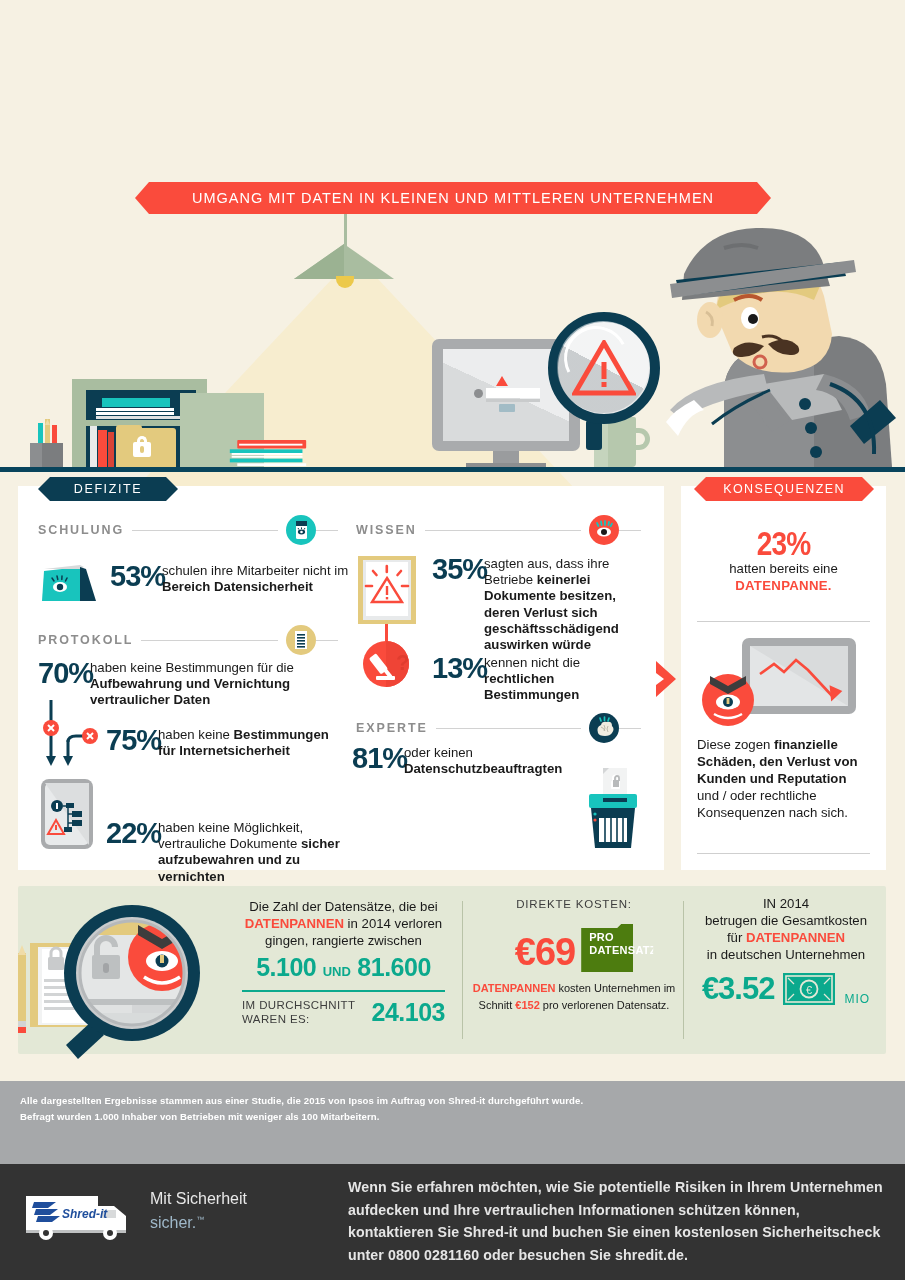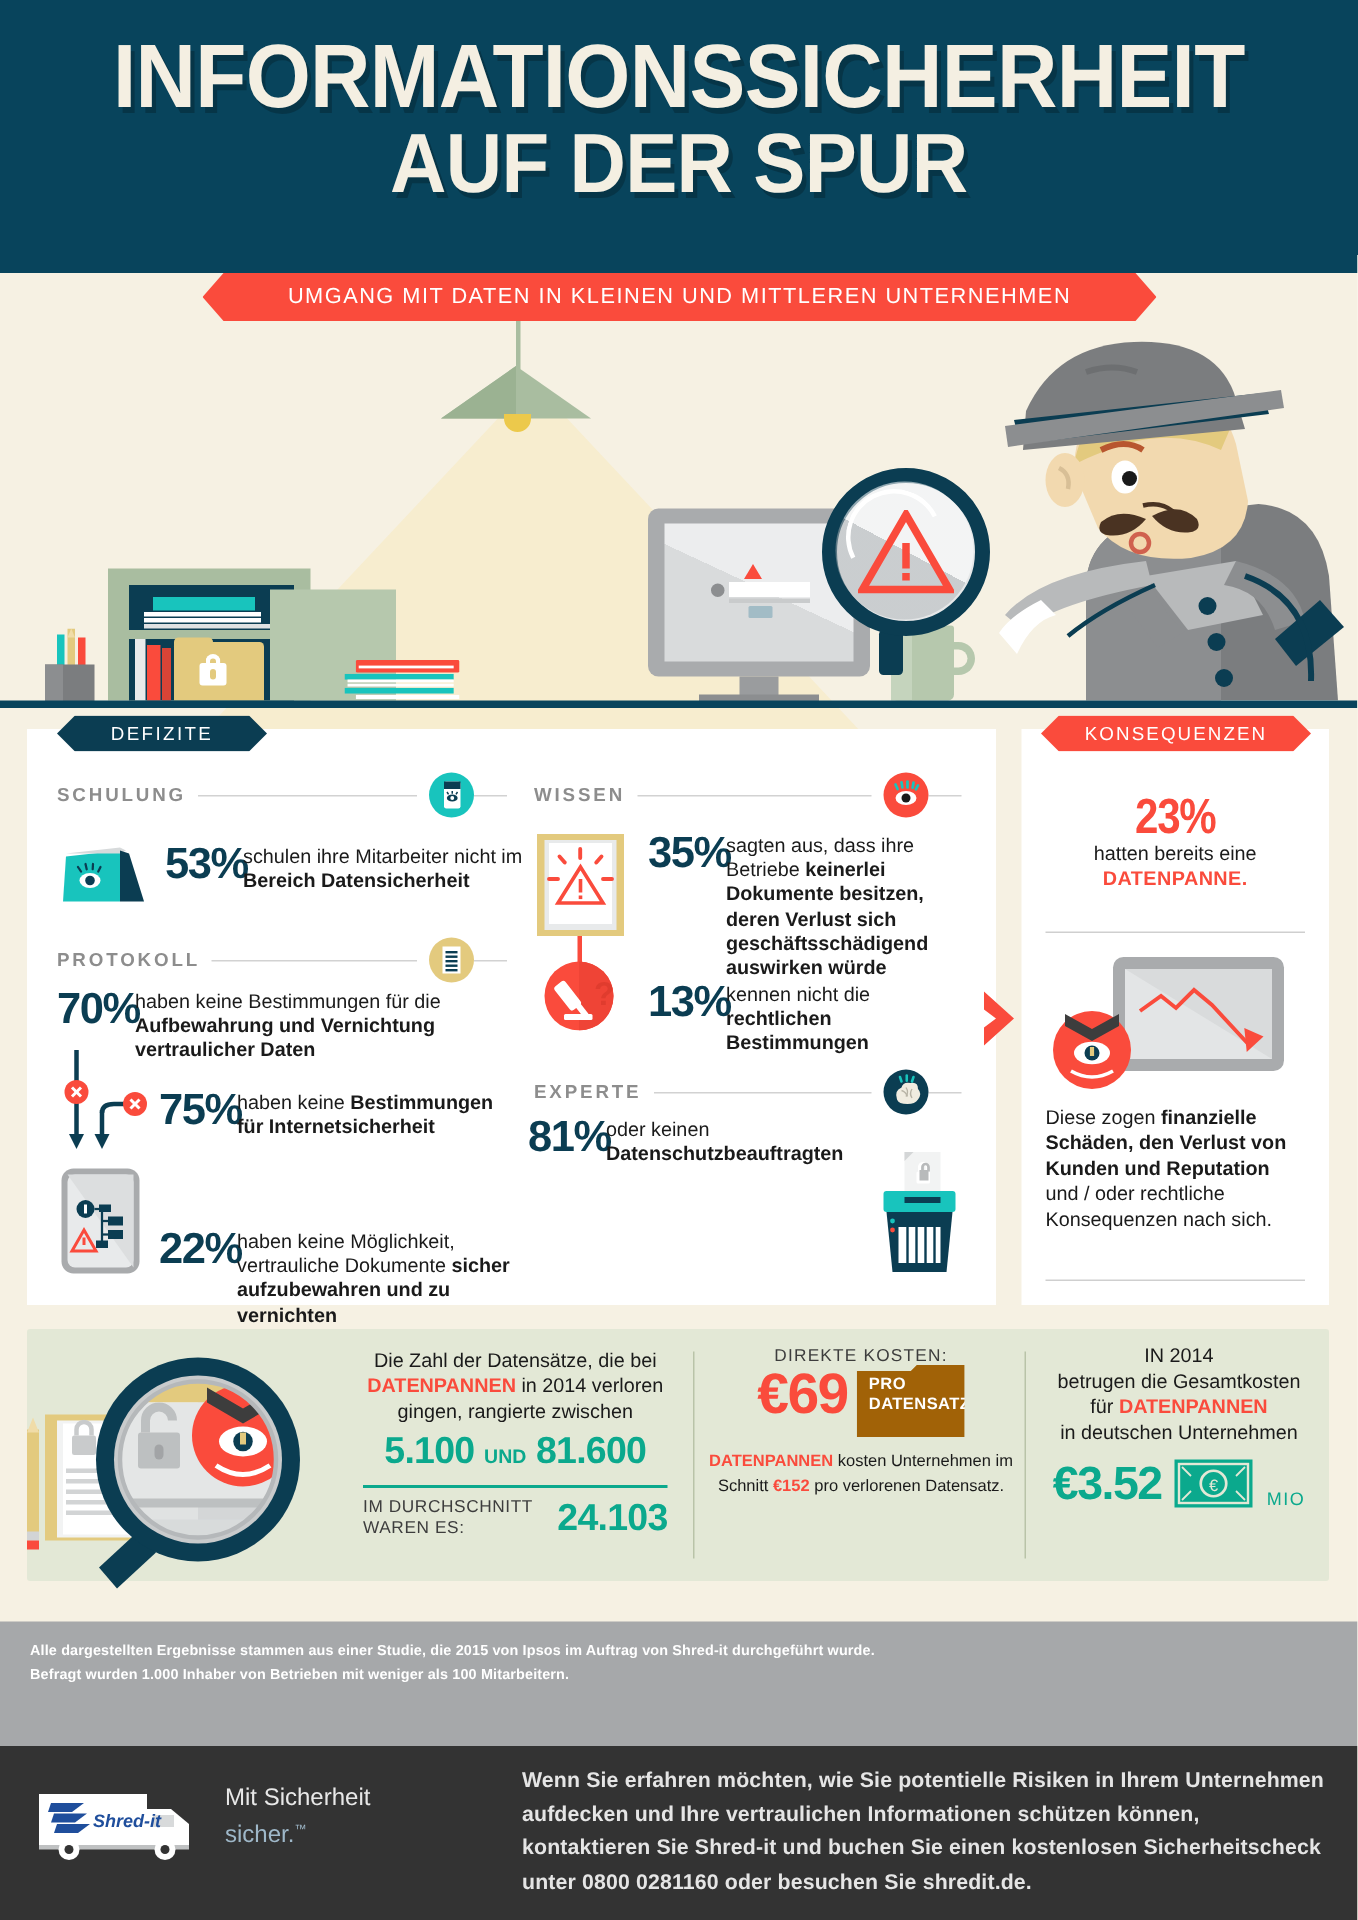--- a/index.html
+++ b/index.html
@@ -156,26 +156,26 @@
     font-family:"Liberation Sans Narrow","Liberation Sans",sans-serif;letter-spacing:-.5px;}
   .b1 .num small{font-size:13px;letter-spacing:0;margin-top:28px;}
   .b1 .line{height:2px;background:#0ba98d;margin:8px 6px 6px 6px;}
   .b1 .row{display:flex;justify-content:space-between;align-items:flex-start;padding:0 6px;}
   .b1 .row .lab{color:#3d3d3d;font-size:11.5px;line-height:14px;letter-spacing:.4px;}
   .b1 .row .big{color:#0ba98d;font-weight:bold;font-size:25px;
     font-family:"Liberation Sans Narrow","Liberation Sans",sans-serif;letter-spacing:-.5px;}
 
   .b2{position:absolute;left:470px;top:898px;width:208px;text-align:center;}
   .b2 .k{color:#3d3d3d;font-size:11.5px;letter-spacing:.8px;}
-  .b2 .euroRow{display:flex;align-items:flex-start;justify-content:center;gap:6px;margin-top:0;}
+  .b2 .euroRow{display:flex;align-items:flex-end;justify-content:center;gap:6px;margin-top:14px;}
   .b2 .euro{color:#fa4b3c;font-weight:bold;font-size:38px;line-height:40px;
     font-family:"Liberation Sans Narrow","Liberation Sans",sans-serif;letter-spacing:-1px;}
-  .b2 .tag{background:#a16207;color:#fff;font-size:11px;font-weight:bold;line-height:13px;
+  .b2 .tag{background:#4d7c0f;color:#fff;font-size:11px;font-weight:bold;line-height:13px;
     padding:7px 8px;text-align:left;letter-spacing:.3px;
-    clip-path:polygon(0 4px,36px 4px,40px 0,72px 0,72px 48px,0 48px);width:72px;height:48px;}
+    clip-path:polygon(0 4px,36px 4px,40px 0,72px 0,72px 48px,0 48px);width:52px;height:48px;}
   .b2 .note{color:#1a1a1a;font-size:11px;line-height:17px;margin-top:8px;}
   .b2 .note .red{color:#fa4b3c;font-weight:bold;}
 
   .b3{position:absolute;left:690px;top:895px;width:192px;text-align:center;}
   .b3 .t{color:#1a1a1a;font-size:13.2px;line-height:17px;}
   .b3 .t .red{color:#fa4b3c;font-weight:bold;}
   .b3 .row{display:flex;align-items:center;justify-content:center;gap:8px;margin-top:8px;}
   .b3 .amt{color:#0ba98d;font-weight:bold;font-size:31px;
     font-family:"Liberation Sans Narrow","Liberation Sans",sans-serif;letter-spacing:-1px;}
   .b3 .mio{color:#0ba98d;font-size:12px;letter-spacing:1px;margin-top:20px;}
@@ -195,26 +195,20 @@
   .tagline .s2{color:#9fb8c9;}
   .tagline sup{font-size:8px;vertical-align:super;}
   .ctaTxt{position:absolute;left:348px;top:12px;width:540px;color:#e5e5e5;font-size:14.2px;line-height:22.6px;
     font-family:"Liberation Sans Narrow","Liberation Sans",sans-serif;font-weight:bold;letter-spacing:.1px;}
 </style>
 </head>
 <body>
 
 <div class="page">
 
-  <div class="header">
-    <h1>
-      <span>INFORMATIONSSICHERHEIT</span>
-      <span class="l2">AUF DER SPUR</span>
-    </h1>
-  </div>
   <div class="ribbon">
     <span>UMGANG MIT DATEN IN KLEINEN UND MITTLEREN UNTERNEHMEN</span>
   </div>
 
   <div class="scene">
     <div class="wallShadow"></div>
     <div class="lampbeam"></div>
     <div class="lampcord"></div>
     <div class="lampshade"></div>
     <div class="lampshade2"></div>

